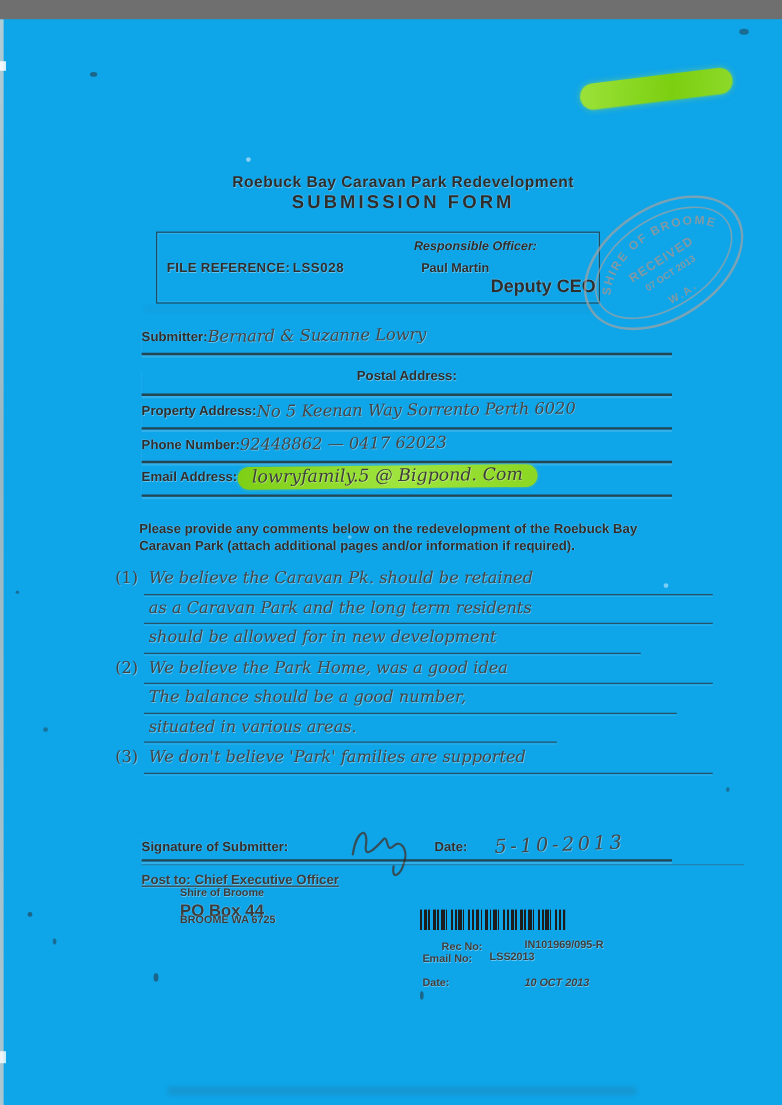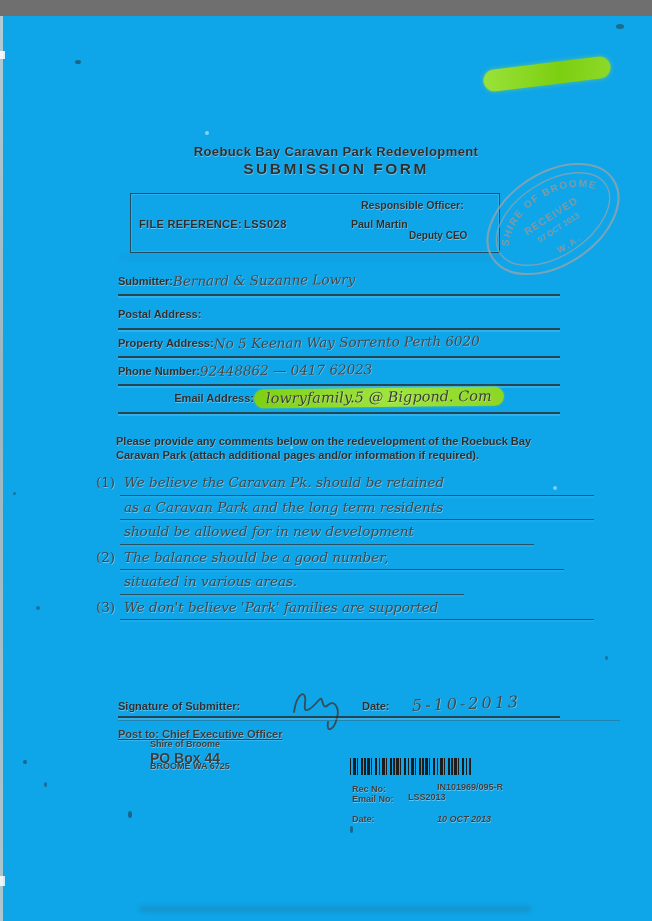--- a/index.html
+++ b/index.html
@@ -66,23 +66,23 @@
   <div class="abs" style="left:0;top:0;width:3px;height:921px;background:linear-gradient(#d8d6d0,#bdbbb6 40%,#d2d0ca);opacity:0.8;"></div>
 
   <div class="green-swipe"></div>
 
   <div class="abs printed" style="left:0;top:128px;width:672px;text-align:center;font-size:13px;letter-spacing:0.4px;">Roebuck Bay Caravan Park Redevelopment</div>
   <div class="abs printed" style="left:0;top:144px;width:672px;text-align:center;font-size:15.5px;letter-spacing:2.5px;">SUBMISSION FORM</div>
 
   <div class="refbox">
     <span class="abs printed" style="left:8px;top:24px;font-size:11px;letter-spacing:0.3px;">FILE REFERENCE:</span>
     <span class="abs printed" style="left:113px;top:24px;font-size:11px;letter-spacing:0.5px;">LSS028</span>
-    <span class="abs printed" style="left:230px;top:5px;font-size:10.5px;">Responsible Officer:</span>
+    <span class="abs printed" style="left:214px;top:5px;font-size:10.5px;font-style:italic;">Responsible Officer:</span>
     <span class="abs printed" style="left:220px;top:24px;font-size:10.5px;">Paul Martin</span>
-    <span class="abs printed" style="left:230px;top:36px;font-size:10px;padding-left:48px;">Deputy CEO</span>
+    <span class="abs printed" style="left:230px;top:36px;font-size:15px;padding-left:48px;">Deputy CEO</span>
   </div>
 
   <svg class="abs" style="left:468px;top:128px;opacity:0.85;" width="170" height="150" viewBox="-85 -75 170 150">
     <g transform="rotate(-33)">
       <ellipse cx="0" cy="0" rx="72" ry="46" fill="none" stroke="#a2a2a2" stroke-width="2.2" opacity="0.85"></ellipse>
       <ellipse cx="0" cy="0" rx="63" ry="37" fill="none" stroke="#a2a2a2" stroke-width="1.4" opacity="0.8"></ellipse>
       <defs>
         <path id="arcTop" d="M -56 6 A 58 40 0 0 1 56 6" fill="none"></path>
         <path id="arcBottom" d="M -44 14 A 48 32 0 0 0 44 14" fill="none"></path>
       </defs>
@@ -95,36 +95,36 @@
         <textPath href="#arcBottom" startOffset="50%" text-anchor="middle">W.A.</textPath>
       </text>
     </g>
   </svg>
 
   <div class="field" style="top:256px;height:22px;">
     <span class="flabel printed">Submitter:</span>
     <span class="fvalue hand">Bernard &amp; Suzanne Lowry</span>
   </div>
 
-  <div class="field" style="top:292px;height:20px;">
+  <div class="field" style="top:292px;height:20px;justify-content:center;">
     <span class="flabel printed">Postal Address:</span>
     <span class="fvalue hand"></span>
   </div>
 
   <div class="field" style="top:318px;height:22px;">
     <span class="flabel printed">Property Address:</span>
     <span class="fvalue hand">No 5 Keenan Way  Sorrento Perth 6020</span>
   </div>
 
   <div class="field" style="top:346px;height:22px;">
     <span class="flabel printed">Phone Number:</span>
     <span class="fvalue hand">92448862  —  0417 62023</span>
   </div>
 
-  <div class="field" style="top:372px;height:24px;justify-content:center;">
+  <div class="field" style="top:372px;height:24px;">
     <span class="flabel printed">Email Address:</span>
     <span class="fvalue hand hl" style="font-size:14.5px;color:#3d3d3d;">lowryfamily.5 @ Bigpond. Com</span>
   </div>
 
   <div class="abs printed" style="left:116px;top:418px;width:434px;font-size:11px;line-height:14px;">Please provide any comments below on the redevelopment of the Roebuck Bay Caravan Park (attach additional pages and/or information if required).</div>
 
   <div class="abs hand" style="left:96px;top:458px;width:498px;">
 
     <div style="position:relative;">
       <span class="cnum">(1)</span>
@@ -137,20 +137,24 @@
         <span class="cline"></span>
       </div>
       <div class="comment-line">
         <span class="ctext">should be allowed for in new development</span>
         <span class="cline" style="right:60px;"></span>
       </div>
     </div>
 
     <div style="position:relative;margin-top:1px;">
       <span class="cnum">(2)</span>
+      <div class="comment-line">
+        <span class="ctext">We believe the Park Home, was a good idea</span>
+        <span class="cline"></span>
+      </div>
       <div class="comment-line">
         <span class="ctext">The balance should be a good number,</span>
         <span class="cline" style="right:30px;"></span>
       </div>
       <div class="comment-line">
         <span class="ctext">situated in various areas.</span>
         <span class="cline" style="right:130px;"></span>
       </div>
     </div>
 
@@ -176,21 +180,21 @@
   <div class="abs rule" style="left:118px;top:680px;width:442px;height:20px;"></div>
   <div class="abs" style="left:118px;top:704px;width:502px;height:1px;background:rgba(70,70,70,0.35);"></div>
 
   <div class="abs printed" style="left:118px;top:712px;font-size:11px;color:#3c3c3c;text-decoration:underline;">Post to: Chief Executive Officer</div>
   <div class="abs printed" style="left:150px;top:723px;font-size:9px;color:#3c3c3c;">Shire of Broome</div>
   <div class="abs printed" style="left:150px;top:734px;font-size:14px;color:#3c3c3c;">PO Box 44</div>
   <div class="abs printed" style="left:150px;top:745px;font-size:9px;color:#3c3c3c;">BROOME WA 6725</div>
 
   <div class="barcode"></div>
 
-  <div class="abs printed smalltext" style="left:352px;top:768px;color:#3e3e3e;">Rec No:</div>
+  <div class="abs printed smalltext" style="left:368px;top:768px;color:#3e3e3e;">Rec No:</div>
   <div class="abs printed smalltext" style="left:437px;top:766px;color:#3e3e3e;">IN101969/095-R</div>
   <div class="abs printed smalltext" style="left:352px;top:778px;color:#3e3e3e;">Email No:</div>
   <div class="abs printed smalltext" style="left:408px;top:776px;color:#3e3e3e;">LSS2013</div>
   <div class="abs printed smalltext" style="left:352px;top:798px;color:#3e3e3e;">Date:</div>
   <div class="abs printed smalltext" style="left:437px;top:798px;color:#3e3e3e;font-style:italic;">10 OCT 2013</div>
 
   <div class="streak" style="left:140px;top:890px;width:390px;height:6px;"></div>
   <div class="streak" style="left:120px;top:240px;width:380px;height:3px;opacity:0.5;"></div>
   <div class="speck" style="left:75px;top:44px;width:6px;height:4px;background:rgba(40,40,40,0.5);"></div>
   <div class="speck" style="left:616px;top:8px;width:8px;height:5px;background:rgba(40,40,40,0.45);"></div>

